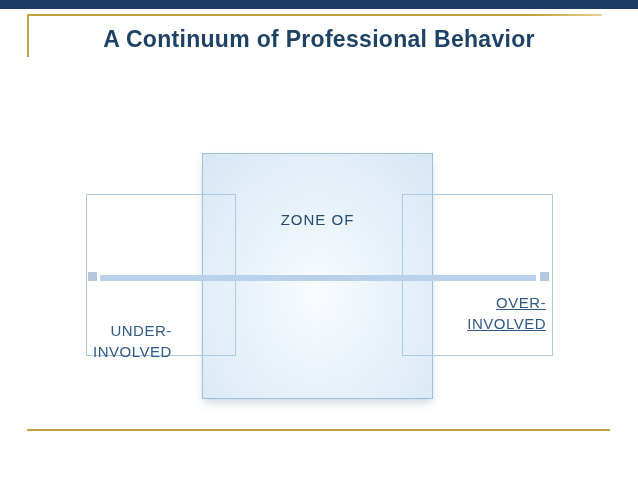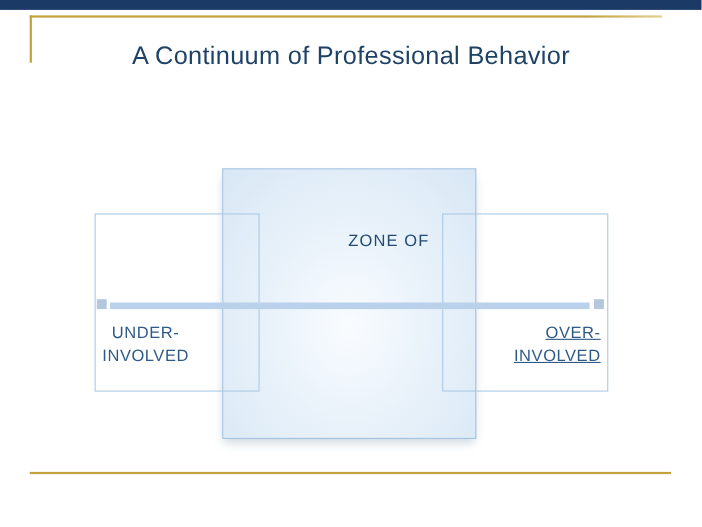--- a/index.html
+++ b/index.html
@@ -31,25 +31,25 @@
   }
   .gold-left-stub {
     position: absolute;
     left: 27px; top: 14px;
     width: 2px; height: 43px;
     background: #c2a13c;
   }
   
   .title {
     position: absolute;
-    left: 0; top: 37px;
+    left: 0; top: 26px;
     width: 638px;
     text-align: center;
     font-size: 23px;
-    font-weight: normal;
+    font-weight: bold;
     letter-spacing: 0.3px;
     color: #1e4266;
   }
   
   .zone-box {
     position: absolute;
     left: 202px; top: 153px;
     width: 231px; height: 246px;
     background: radial-gradient(ellipse at 50% 58%, #f9fcff 0%, #e9f2fa 45%, #d8e7f5 100%);
     border: 1px solid #9cc0e0;
@@ -89,32 +89,31 @@
   .zone-label {
     position: absolute;
     left: 202px; top: 209px;
     width: 231px;
     text-align: center;
     font-size: 15px;
     line-height: 21px;
     letter-spacing: 1px;
     color: #224a72;
     z-index: 4;
-    margin-left: 36px;
   }
   .end-label {
     position: absolute;
     top: 292px;
     font-size: 15px;
     line-height: 21px;
     letter-spacing: 0.5px;
     color: #2e5a88;
     z-index: 4;
   }
-  .end-label.left  { left: 93px;  text-align: center; }
+  .end-label.left  { left: 93px;  text-align: right; margin-top: 28px; }
   .end-label.right { right: 92px; text-align: right; text-decoration: underline; }
   
   .gold-bottom-line {
     position: absolute;
     left: 27px; top: 429px;
     width: 583px; height: 2px;
     background: #c2a13c;
   }
 </style>
 </head>

